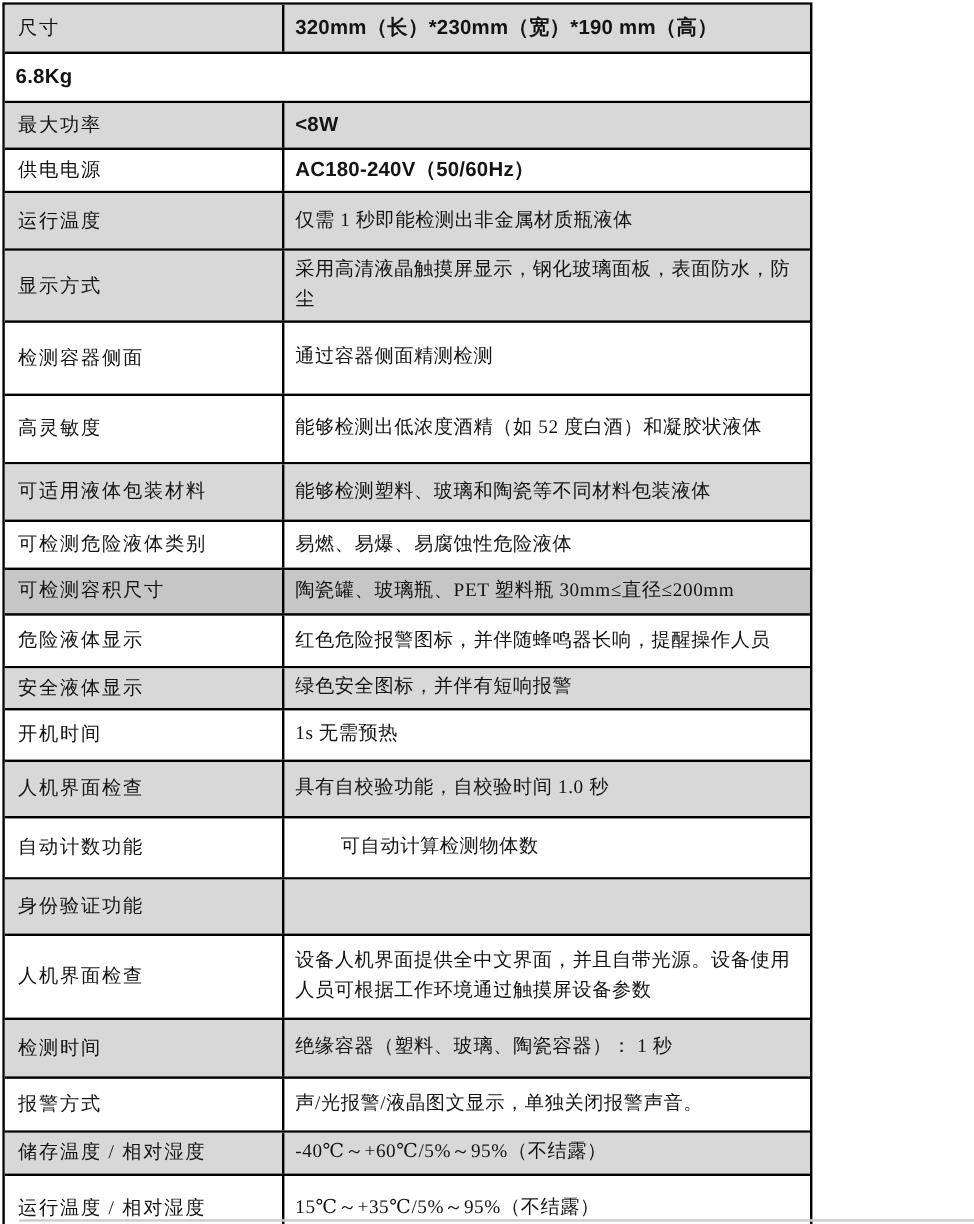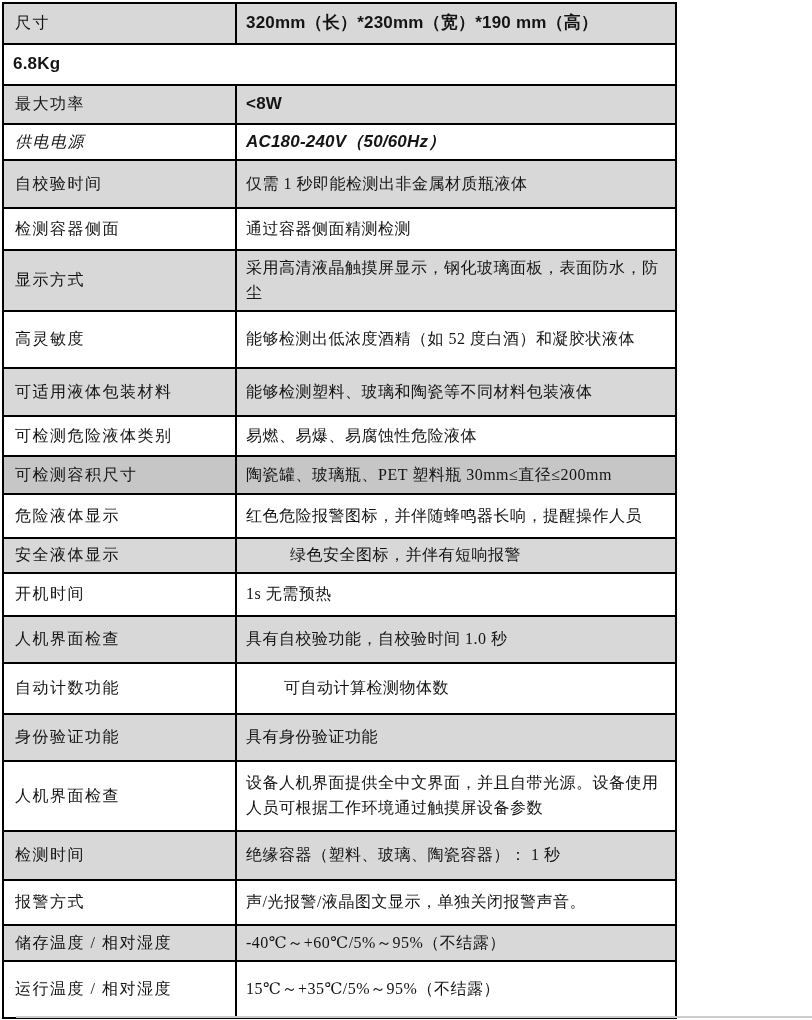--- a/index.html
+++ b/index.html
@@ -43,30 +43,30 @@
   }
   
   .row.v-bold-sans .cell-value{
     font-family:"Liberation Sans","DejaVu Sans",sans-serif;
     font-weight:bold;font-size:17px;letter-spacing:0.2px;
   }
   
   .row:nth-child(1){min-height:41px;}
   .row:nth-child(2){min-height:41px;}
   .row:nth-child(3){min-height:39px;}
-  .row:nth-child(4){min-height:33px;font-style:italic;}
+  .row:nth-child(4){min-height:33px;}
   .row:nth-child(5){min-height:48px;}
   .row:nth-child(6){min-height:42px;}
   .row:nth-child(7){min-height:61px;}
   .row:nth-child(8){min-height:57px;}
   .row:nth-child(9){min-height:48px;}
   .row:nth-child(10){min-height:40px;}
   .row:nth-child(11){min-height:38px;}
   .row:nth-child(12){min-height:44px;}
-  .row:nth-child(13){min-height:30px;gap:44px;}
+  .row:nth-child(13){min-height:30px;}
   .row:nth-child(14){min-height:43px;}
   .row:nth-child(15){min-height:47px;}
   .row:nth-child(16){min-height:51px;gap:38px;}
   .row:nth-child(17){min-height:47px;}
   .row:nth-child(18){min-height:70px;}
   .row:nth-child(19){min-height:49px;}
   .row:nth-child(20){min-height:45px;}
   .row:nth-child(21){min-height:36px;}
   .row:nth-child(22){min-height:55px;}
   .next-table-hint{
@@ -92,32 +92,32 @@
     <div class="cell-label">最大功率</div>
     <div class="cell-value">&lt;8W</div>
   </div>
 
   <div class="row v-bold-sans">
     <div class="cell-label">供电电源</div>
     <div class="cell-value">AC180-240V（50/60Hz）</div>
   </div>
 
   <div class="row bg-gray">
-    <div class="cell-label">自校验时间</div>
+    <div class="cell-label">运行温度</div>
     <div class="cell-value">仅需 1 秒即能检测出非金属材质瓶液体</div>
+  </div>
+
+  <div class="row bg-gray">
+    <div class="cell-label">显示方式</div>
+    <div class="cell-value">采用高清液晶触摸屏显示，钢化玻璃面板，表面防水，防尘</div>
   </div>
 
   <div class="row">
     <div class="cell-label">检测容器侧面</div>
     <div class="cell-value">通过容器侧面精测检测</div>
-  </div>
-
-  <div class="row bg-gray">
-    <div class="cell-label">显示方式</div>
-    <div class="cell-value">采用高清液晶触摸屏显示，钢化玻璃面板，表面防水，防尘</div>
   </div>
 
   <div class="row">
     <div class="cell-label">高灵敏度</div>
     <div class="cell-value">能够检测出低浓度酒精（如 52 度白酒）和凝胶状液体</div>
   </div>
 
   <div class="row bg-gray">
     <div class="cell-label">可适用液体包装材料</div>
     <div class="cell-value">能够检测塑料、玻璃和陶瓷等不同材料包装液体</div>
@@ -153,21 +153,20 @@
     <div class="cell-value">具有自校验功能，自校验时间 1.0 秒</div>
   </div>
 
   <div class="row">
     <div class="cell-label">自动计数功能</div>
     <div class="cell-value">可自动计算检测物体数</div>
   </div>
 
   <div class="row bg-gray">
     <div class="cell-label">身份验证功能</div>
-    <div class="cell-value">具有身份验证功能</div>
   </div>
 
   <div class="row">
     <div class="cell-label">人机界面检查</div>
     <div class="cell-value">设备人机界面提供全中文界面，并且自带光源。设备使用人员可根据工作环境通过触摸屏设备参数</div>
   </div>
 
   <div class="row bg-gray">
     <div class="cell-label">检测时间</div>
     <div class="cell-value">绝缘容器（塑料、玻璃、陶瓷容器）： 1 秒</div>

